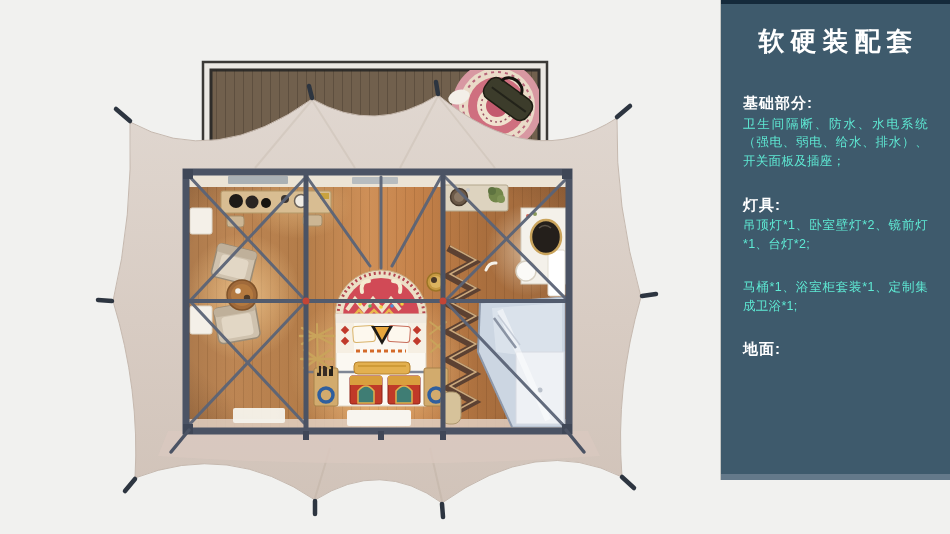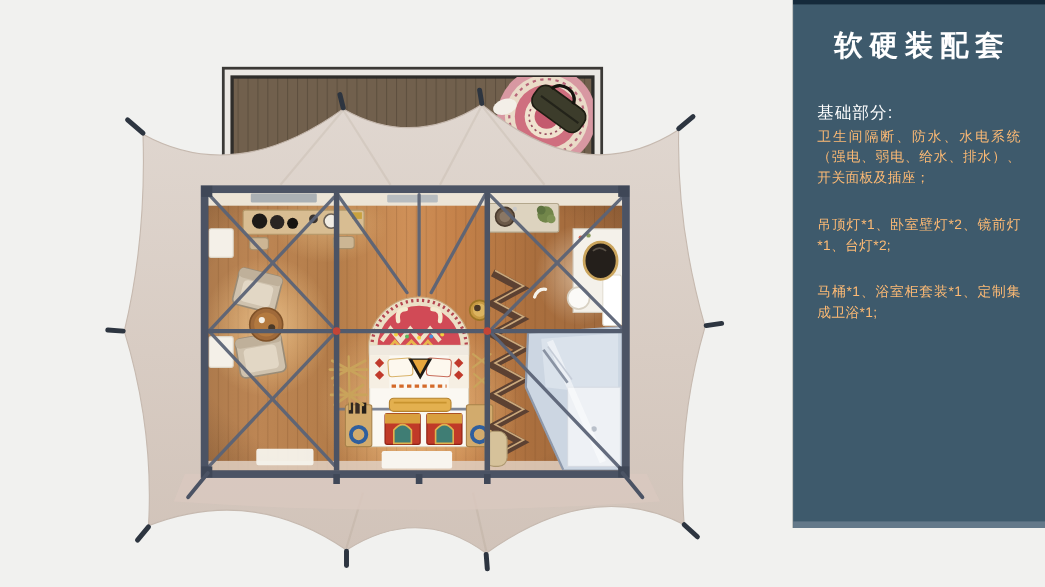--- a/index.html
+++ b/index.html
@@ -21,22 +21,22 @@
     padding:0 22px;color:#ffffff;border-left:1px solid #c3c6c4;
   }
   .strip-top{position:absolute;left:0;right:0;top:0;height:4px;background:var(--sidebar-top-strip);}
   .strip-bottom{position:absolute;left:0;right:0;bottom:0;height:6px;background:var(--sidebar-bottom-strip);}
   .sidebar-title{
     margin-top:24px;font-size:26px;font-weight:bold;letter-spacing:6px;
     text-align:center;white-space:nowrap;text-indent:6px;
   }
   .spec-section{margin-top:24px;}
   .spec-section.first{margin-top:34px;}
-  .spec-heading{font-size:15px;font-weight:normal;letter-spacing:1px;line-height:1.3;}
-  .spec-body{font-size:12.5px;line-height:1.5;letter-spacing:0.3px;color:#fdba74;margin-top:2px;text-align:justify;}
+  .spec-heading{font-size:15px;font-weight:bold;letter-spacing:1px;line-height:1.3;}
+  .spec-body{font-size:12.5px;line-height:1.5;letter-spacing:0.3px;color:#5eead4;margin-top:2px;text-align:justify;}
 </style>
 </head>
 <body>
 
 <div class="stage">
 
   <svg class="illustration" viewBox="0 0 720 534">
     <defs>
       <linearGradient id="tentG" x1="0" y1="0" x2="0" y2="1">
         <stop offset="0" stop-color="#e0d7d0"></stop>
@@ -340,23 +340,25 @@
     <div class="strip-top"></div>
     <h1 class="sidebar-title">软硬装配套</h1>
 
     <section class="spec-section first">
       <div class="spec-heading">基础部分:</div>
       <div class="spec-body">卫生间隔断、防水、水电系统（强电、弱电、给水、排水）、开关面板及插座；</div>
     </section>
     <section class="spec-section">
     </section>
     <section class="spec-section">
+      <div class="spec-heading">灯具:</div>
       <div class="spec-body">吊顶灯*1、卧室壁灯*2、镜前灯*1、台灯*2;</div>
     </section>
     <section class="spec-section">
       <div class="spec-body">马桶*1、浴室柜套装*1、定制集成卫浴*1;</div>
     </section>
     <section class="spec-section">
+      <div class="spec-heading">地面:</div>
     </section>
 
     <div class="strip-bottom"></div>
   </aside>
 </div>
 
 </body></html>

